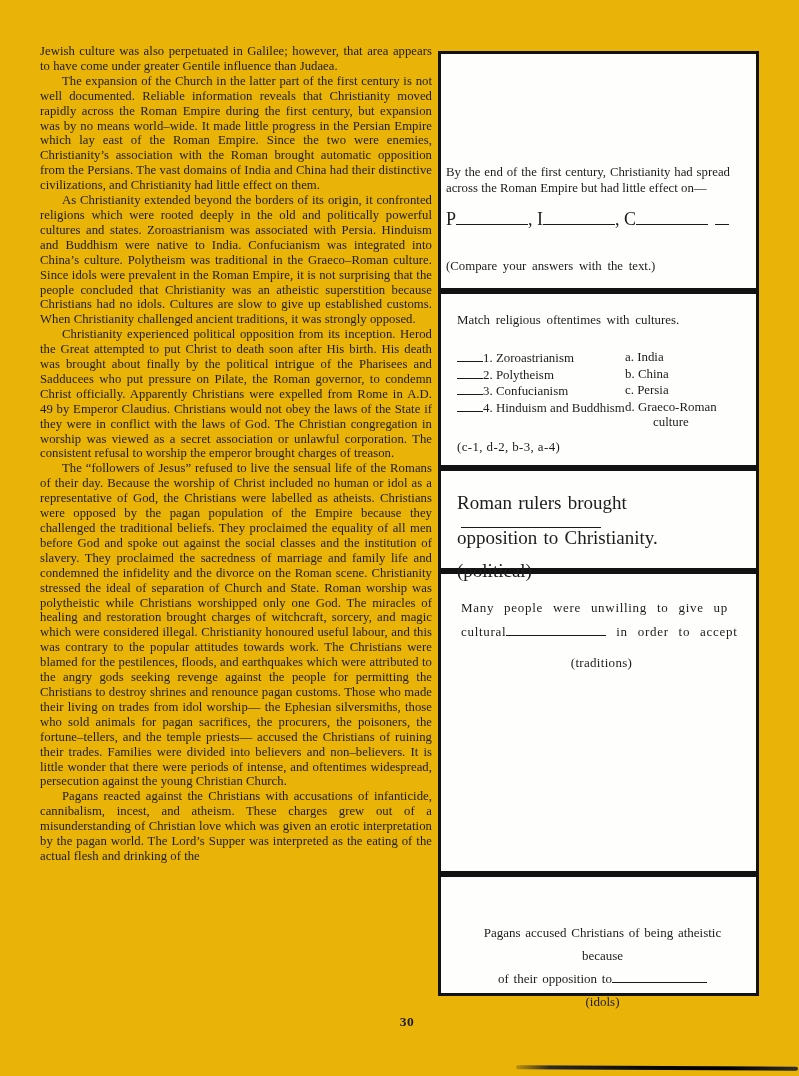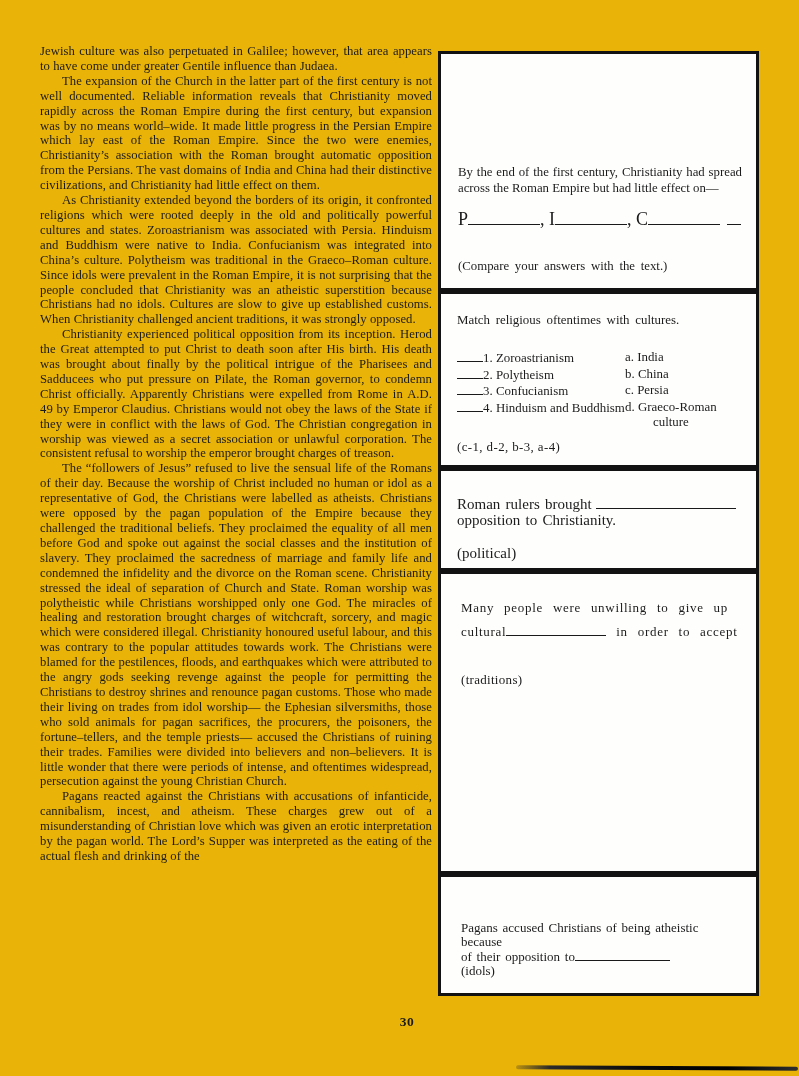--- a/index.html
+++ b/index.html
@@ -15,39 +15,39 @@
     letter-spacing:0.05px;
   }
   .left-col p{margin:0;}
   .left-col p.indent{text-indent:22px;}
   
   .right-col{position:absolute;left:438px;top:51px;width:321px;}
   .xbox{
     box-sizing:border-box;width:100%;
     border:3px solid #121212;background:#fefefd;
   }
-  .box1{height:240px;padding:110px 14px 0 17px;}
+  .box1{height:240px;padding:110px 14px 0 5px;}
   .b1-prompt{font-size:12.8px;line-height:16px;text-align:justify;width:284px;}
   .b1-blanks{margin-top:13px;font-size:18px;white-space:nowrap;}
   .b1-note{margin-top:29px;font-size:12.8px;word-spacing:2.5px;}
   .box2{height:177px;padding:19px 12px 0 16px;}
   .b2-title{font-size:12.9px;word-spacing:2.5px;}
   .match-grid{
     margin-top:22px;display:grid;grid-template-columns:168px 1fr;
     font-size:12.9px;line-height:15.6px;
   }
   .m-left{padding-left:57px;text-indent:-57px;}
   .m-right{padding-left:28px;text-indent:-28px;}
   .b2-answer{margin-top:9px;font-size:12.9px;letter-spacing:0.4px;}
-  .box3{height:103px;padding:24px 12px 0 16px;font-size:15px;line-height:16px;word-spacing:1.5px;}
+  .box3{height:103px;padding:24px 12px 0 16px;font-size:19px;line-height:16px;word-spacing:1.5px;}
   .b3-answer{margin-top:17px;}
   .box4{height:303px;padding:22px 14px 0 20px;font-size:13px;word-spacing:6px;letter-spacing:0.7px;}
   .box4 .b4-line{line-height:24px;}
-  .b4-answer{margin-top:24px;word-spacing:normal;letter-spacing:0.3px;line-height:24px;}
-  .box5{height:122px;padding:44px 12px 0 20px;font-size:13px;line-height:14px;word-spacing:1.5px;}
+  .b4-answer{margin-top:7px;word-spacing:normal;letter-spacing:0.3px;line-height:24px;text-align:center;}
+  .box5{height:122px;padding:44px 12px 0 20px;font-size:13px;line-height:23px;word-spacing:1.5px;text-align:center;}
   .b5-answer{word-spacing:normal;}
   
   .blank{
     display:inline-block;height:0.85em;vertical-align:baseline;
     border-bottom:1.4px solid #1a1a1a;
   }
   .b-72{width:72px;}
   .b-tail{width:14px;margin-left:7px;}
   .b-140{width:140px;margin-left:4px;}
   .b-100{width:100px;}

